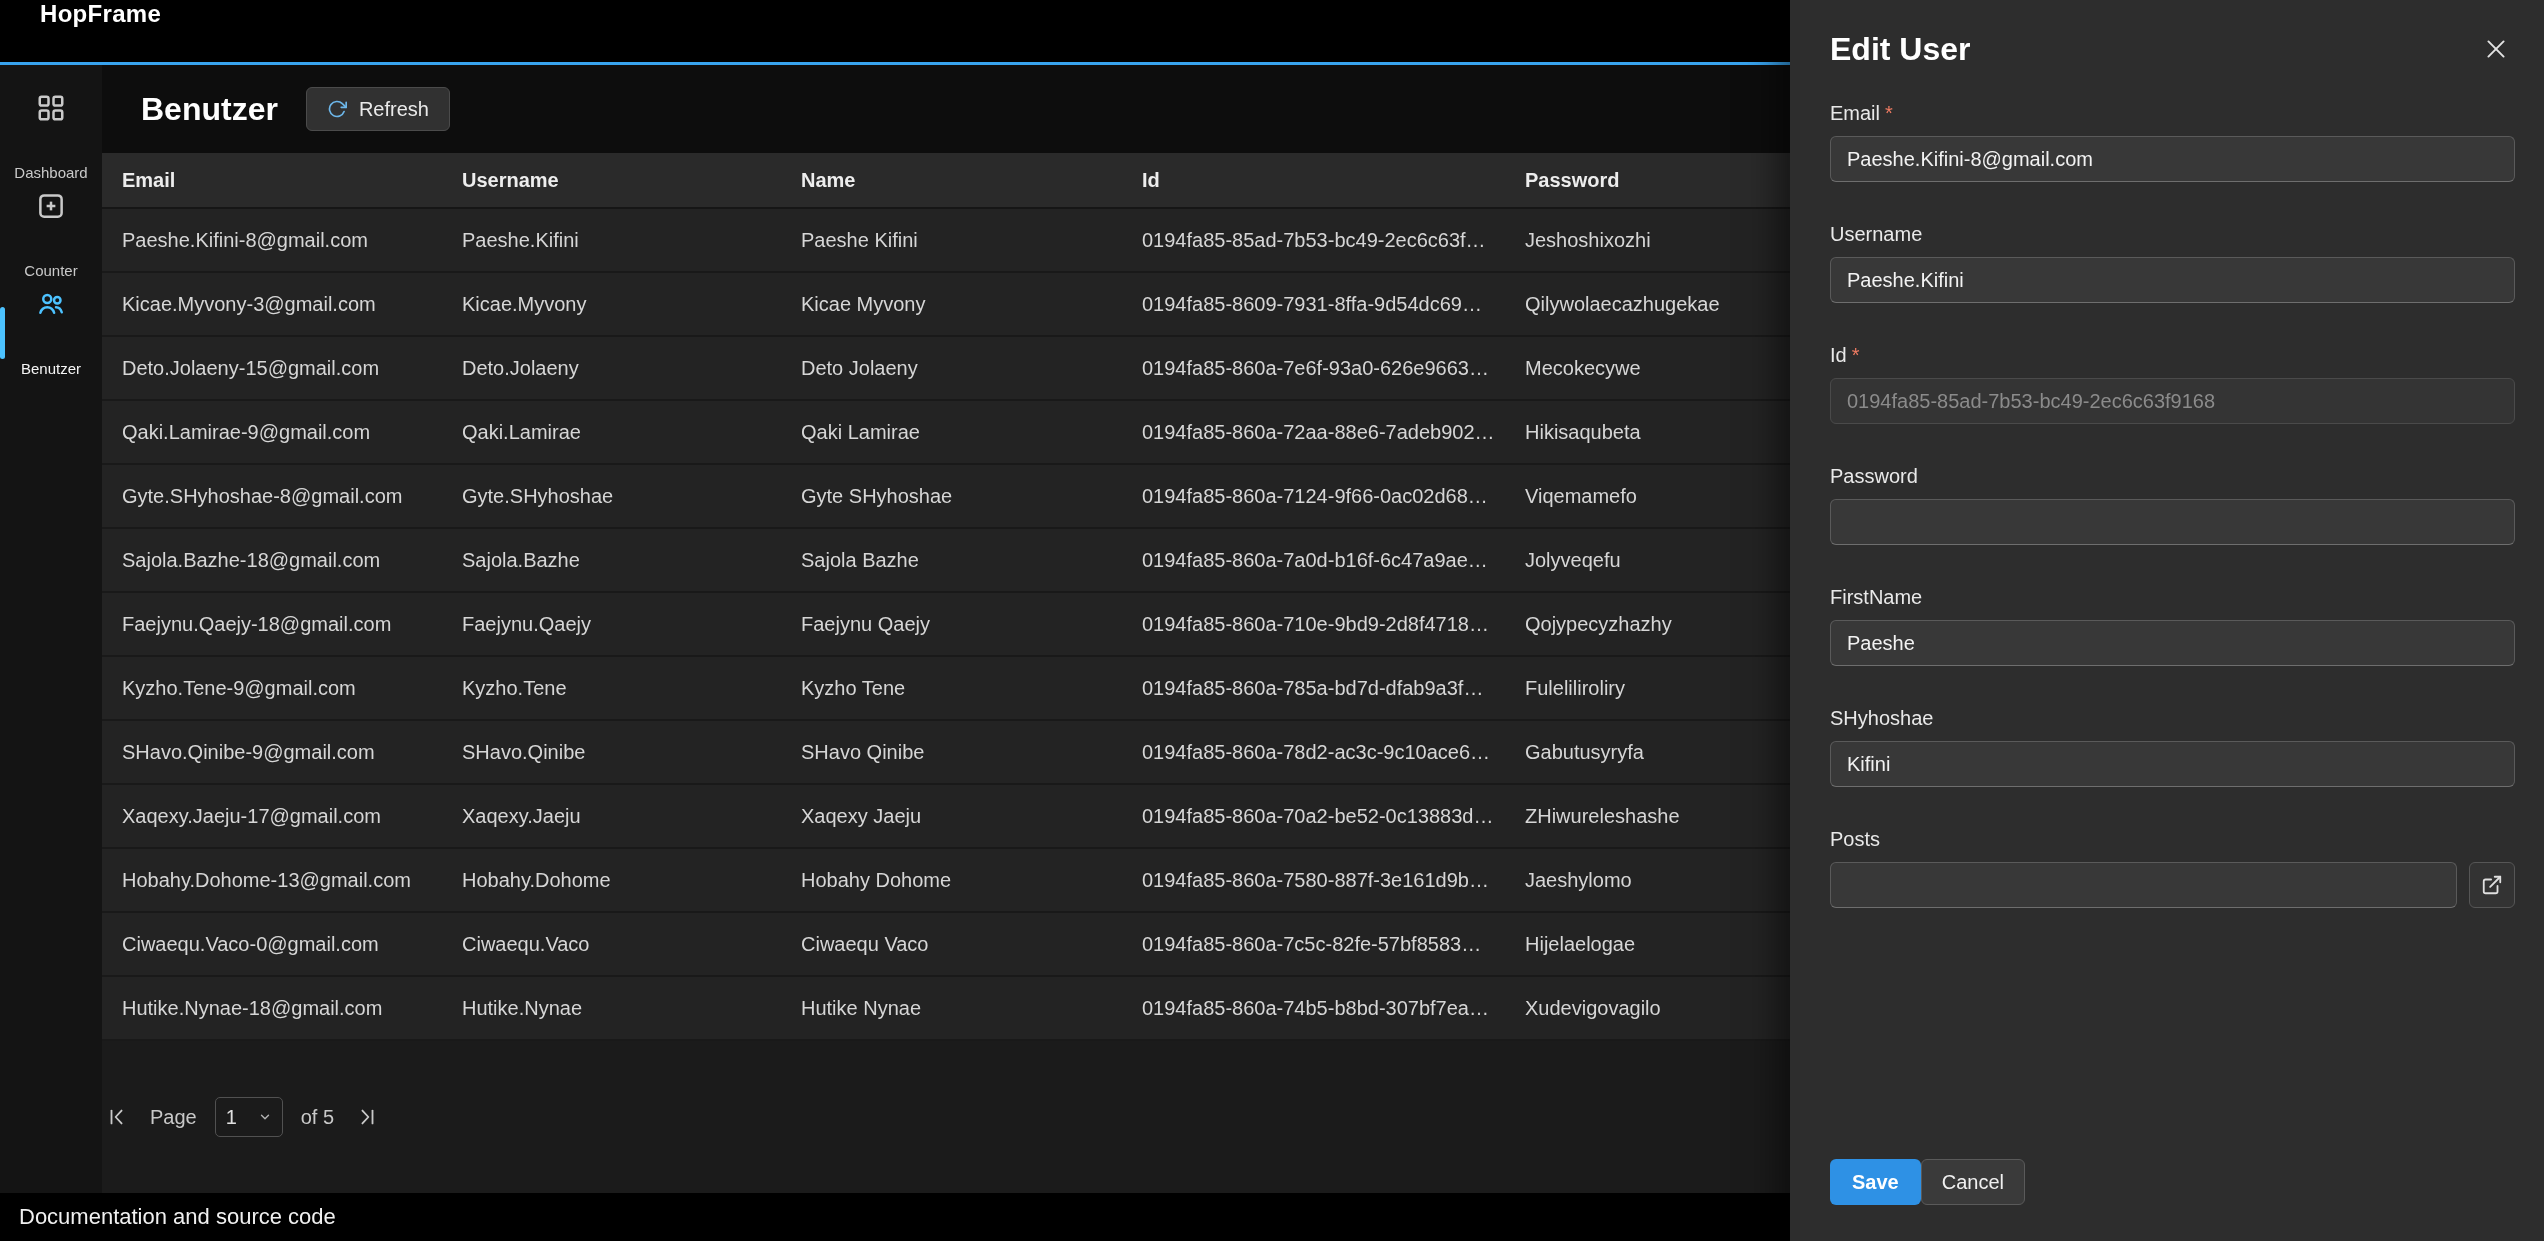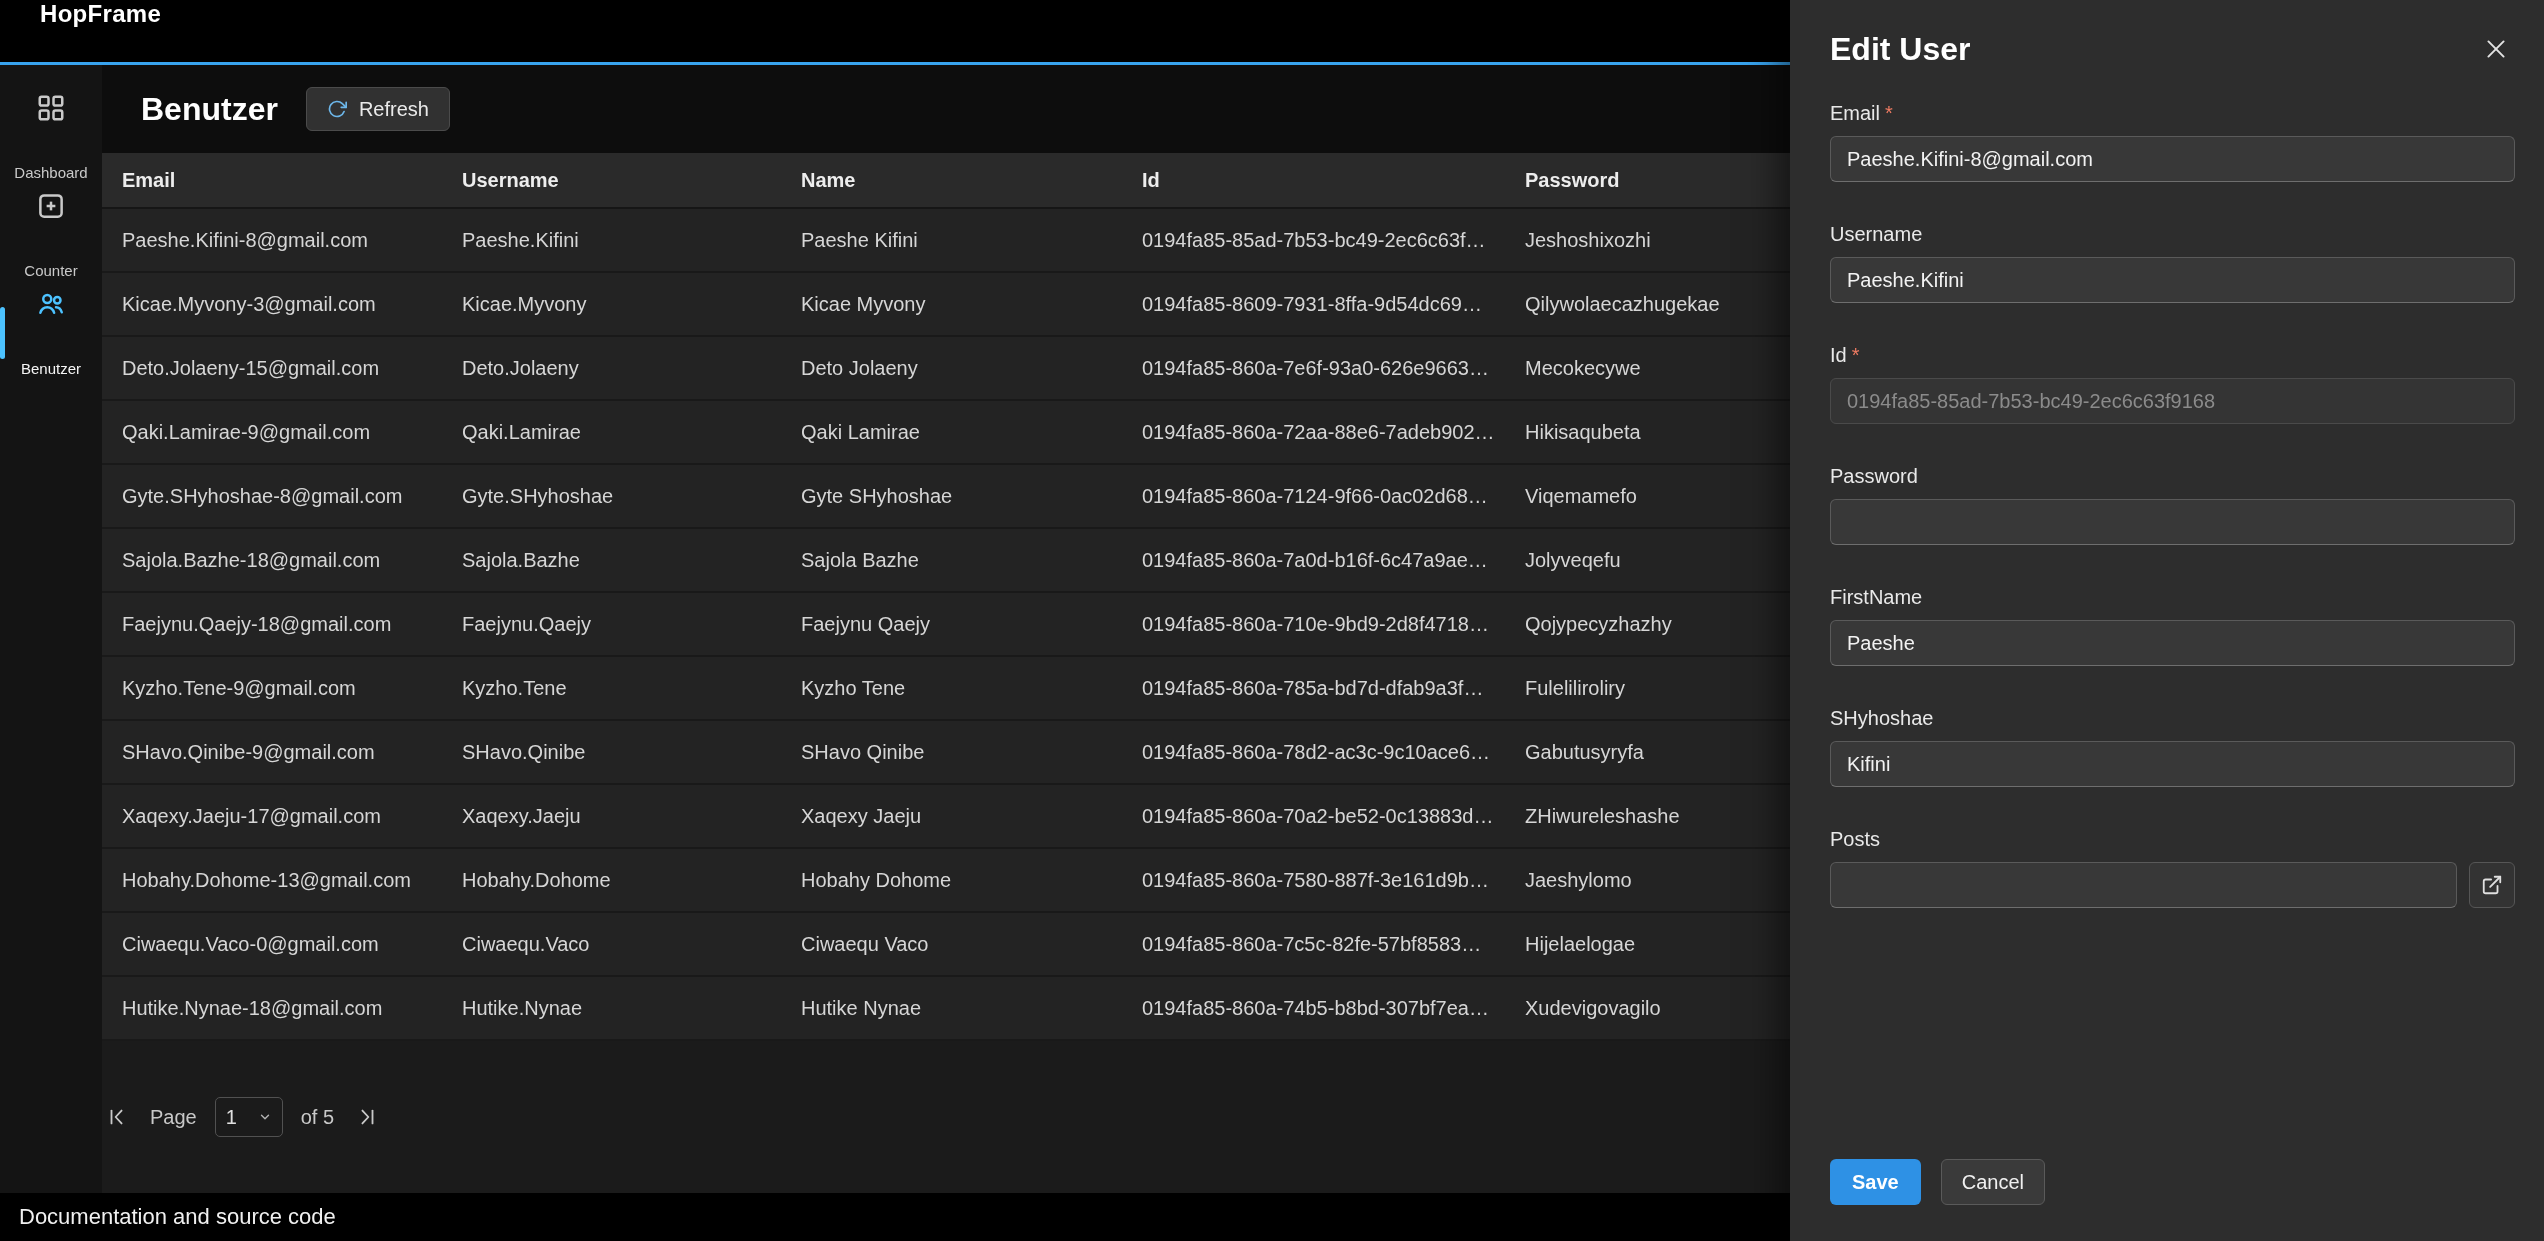--- a/index.html
+++ b/index.html
@@ -79,21 +79,21 @@
              border-bottom-color:#6e6e6e; border-radius:6px; color:#f2f2f2; font-size:20px;
              padding:0 16px; font-family:inherit; outline:none; }
   .f-input:disabled { color:#8b8b8b; background:#343434; border-color:#4a4a4a; }
   .posts-row { display:flex; align-items:center; gap:12px; }
   .posts-row .f-input { flex:1 1 auto; width:auto; }
   .icon-btn { flex:0 0 46px; width:46px; height:46px; background:#333; border:1px solid #565656;
               border-radius:6px; color:#e0e0e0; display:flex; align-items:center;
               justify-content:center; cursor:pointer; }
   .icon-btn svg { width:22px; height:22px; }
   .panel-spacer { flex:1 1 auto; }
-  .panel-actions { display:flex; gap:20px; }
+  .panel-actions { display:flex; gap:0; }
   .btn-save { height:46px; padding:0 22px; background:#2e91e5; border:none; border-radius:6px;
               color:#fff; font-size:20px; font-weight:600; cursor:pointer; font-family:inherit; }
   .btn-cancel { height:46px; padding:0 20px; background:#3a3a3a; border:1px solid #5a5a5a;
                 border-radius:6px; color:#f0f0f0; font-size:20px; cursor:pointer; font-family:inherit; }
 </style>
 </head>
 <body>
 
 <div class="app">
 

